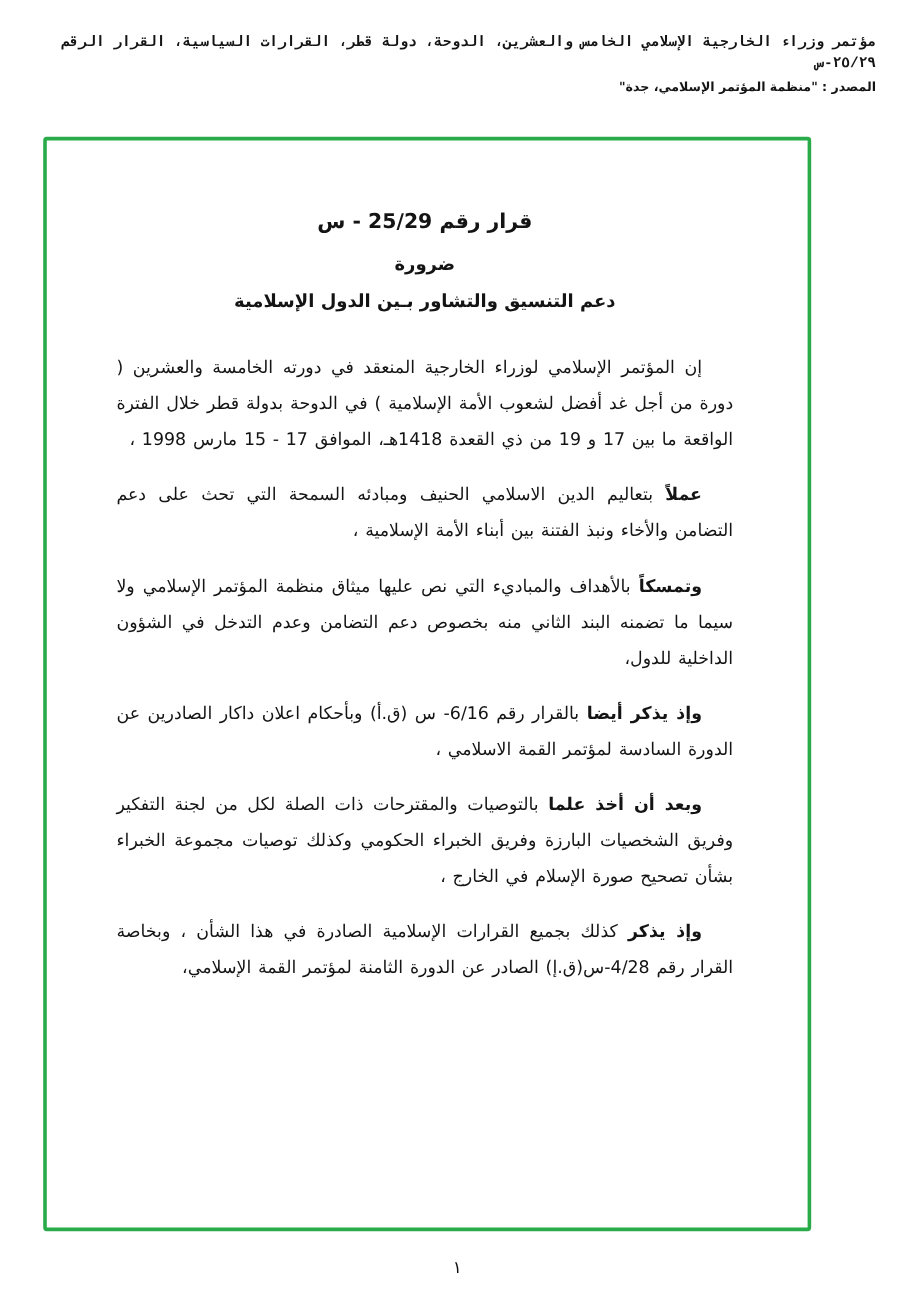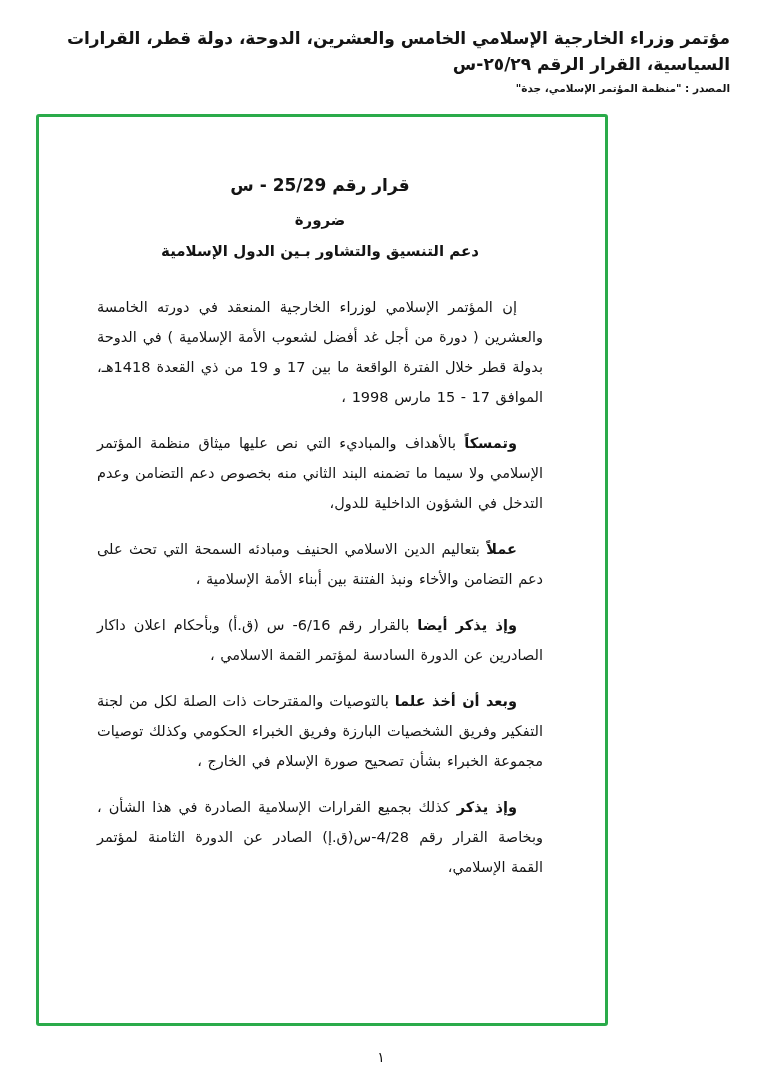--- a/index.html
+++ b/index.html
@@ -12,26 +12,26 @@
     color: #141414;
     overflow: hidden;
   }
   .doc-header {
     position: absolute;
     top: 26px; right: 32px; left: 32px;
     direction: rtl;
     text-align: right;
     font-weight: bold;
   }
-  .doc-header .line1 { font-size: 17px; line-height: 1.5; }
+  .doc-header .line1 { font-size: 12px; line-height: 1.5; font-family: Liberation Mono, monospace; }
   .doc-header .line2 { font-size: 10.5px; margin-top: 5px; padding-left: 2px; }
   .frame {
     position: absolute;
     left: 36px; top: 114px;
-    width: 572px; height: 912px;
+    width: 640px; height: 912px;
     border: 3px solid #2aab4a;
     border-radius: 3px;
     background: #ffffff;
     padding: 58px 62px 0 58px;
     direction: rtl;
   }
   .titles { text-align: center; font-weight: bold; direction: rtl; }
   .title-main { font-size: 17px; margin-bottom: 16px; letter-spacing: 0.5px; }
   .title-mid  { font-size: 15px; margin-bottom: 13px; }
   .title-sub  { font-size: 15px; margin-bottom: 32px; }
@@ -63,23 +63,23 @@
 
 <div class="frame">
   <div class="titles">
     <div class="title-main">قرار رقم 25/29 - س</div>
     <div class="title-mid">ضرورة</div>
     <div class="title-sub">دعم التنسيق والتشاور بـين الدول الإسلامية</div>
   </div>
 
   <p class="para"><strong class="lead"></strong><span>إن المؤتمر الإسلامي لوزراء الخارجية المنعقد في دورته الخامسة والعشرين ( دورة من أجل غد أفضل لشعوب الأمة الإسلامية ) في الدوحة بدولة قطر خلال الفترة الواقعة ما بين 17 و 19 من ذي القعدة 1418هـ، الموافق 15‎ - ‎17 مارس 1998 ،</span></p>
 
+  <p class="para"><strong class="lead">عملاً</strong><span> بتعاليم الدين الاسلامي الحنيف ومبادئه السمحة التي تحث على دعم التضامن والأخاء ونبذ الفتنة بين أبناء الأمة الإسلامية ،</span></p>
+
   <p class="para"><strong class="lead">وتمسكاً</strong><span> بالأهداف والمباديء التي نص عليها ميثاق منظمة المؤتمر الإسلامي ولا سيما ما تضمنه البند الثاني منه بخصوص دعم التضامن وعدم التدخل في الشؤون الداخلية للدول،</span></p>
-
-  <p class="para"><strong class="lead">عملاً</strong><span> بتعاليم الدين الاسلامي الحنيف ومبادئه السمحة التي تحث على دعم التضامن والأخاء ونبذ الفتنة بين أبناء الأمة الإسلامية ،</span></p>
 
 
   <p class="para"><strong class="lead">وإذ يذكر أيضا</strong><span> بالقرار رقم 6/16- س (ق.أ) وبأحكام اعلان داكار الصادرين عن الدورة السادسة لمؤتمر القمة الاسلامي ،</span></p>
 
   <p class="para"><strong class="lead">وبعد أن أخذ علما</strong><span> بالتوصيات والمقترحات ذات الصلة لكل من لجنة التفكير وفريق الشخصيات البارزة وفريق الخبراء الحكومي وكذلك توصيات مجموعة الخبراء بشأن تصحيح صورة الإسلام في الخارج ،</span></p>
 
   <p class="para"><strong class="lead">وإذ يذكر</strong><span> كذلك بجميع القرارات الإسلامية الصادرة في هذا الشأن ، وبخاصة القرار رقم 4/28-س(ق.إ) الصادر عن الدورة الثامنة لمؤتمر القمة الإسلامي،</span></p>
 </div>
 
 <footer class="page-num">١</footer>

